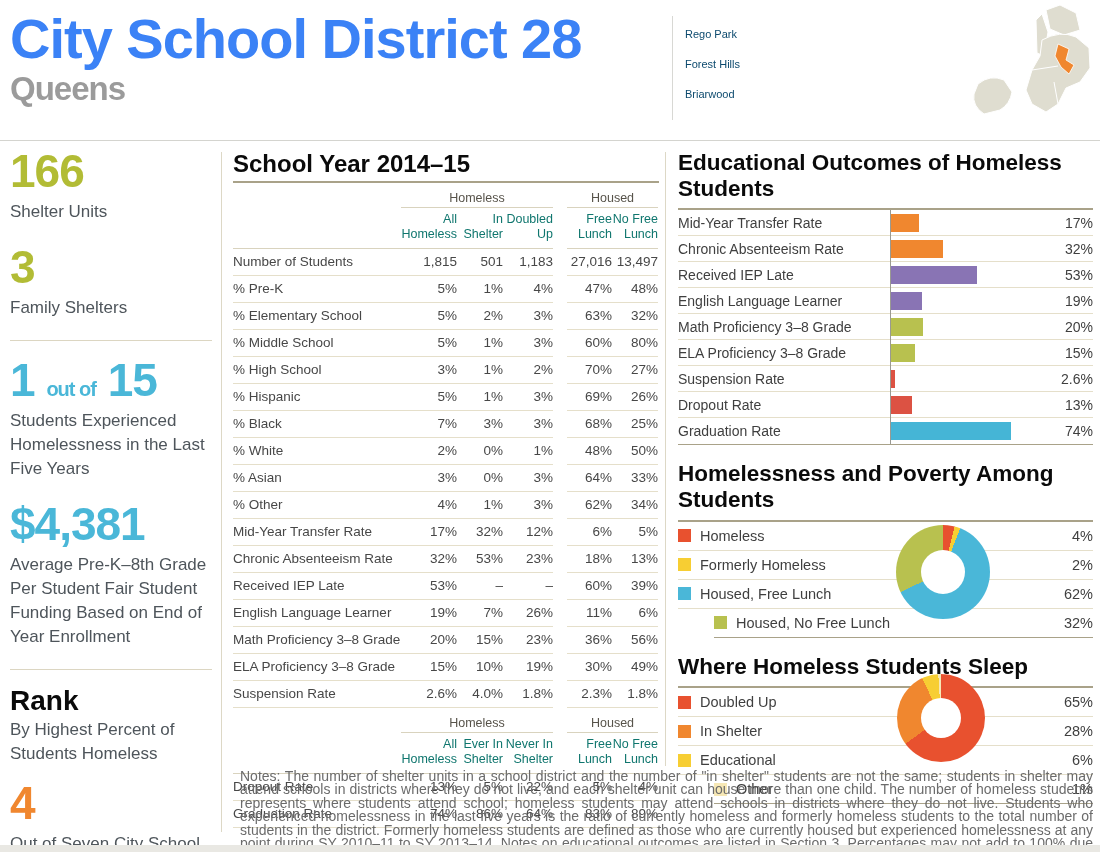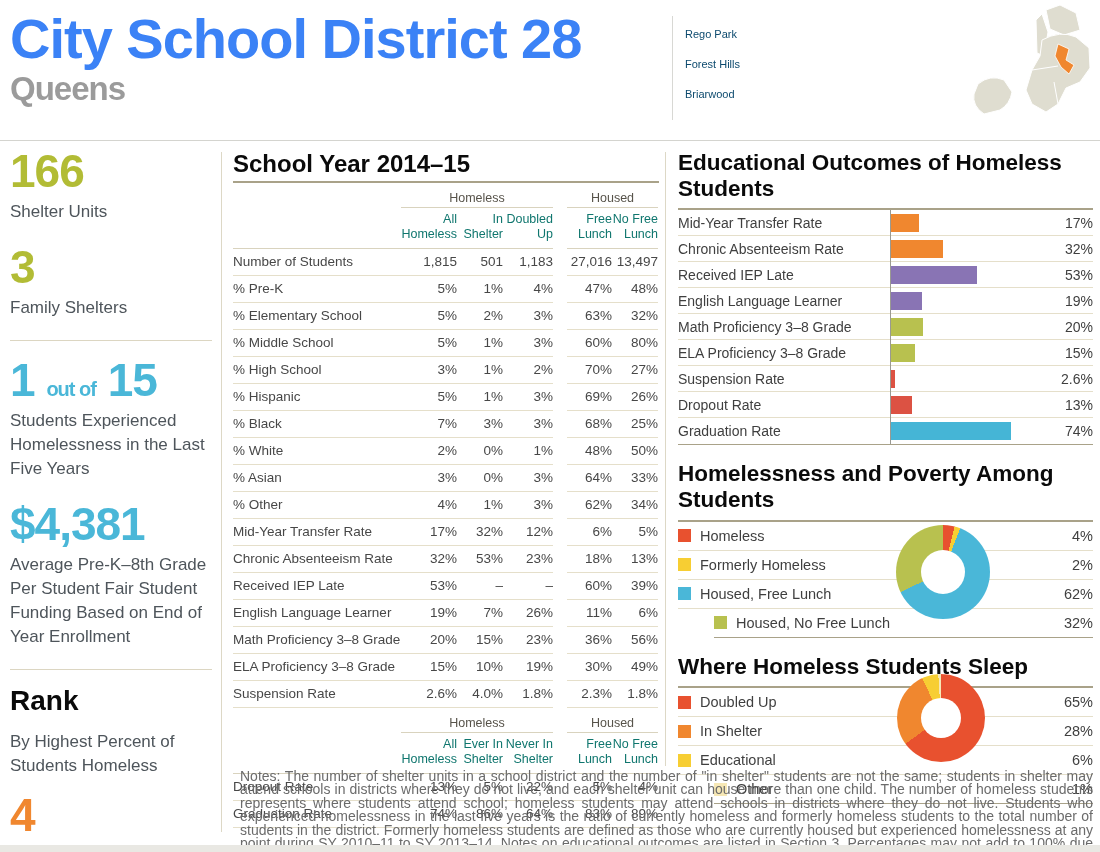--- a/index.html
+++ b/index.html
@@ -23,21 +23,21 @@
 
   
   .sidebar { position:absolute; left:10px; top:148px; width:202px; }
   .big { font-size:46px; font-weight:700; line-height:1.02; letter-spacing:-1px; }
   .c-olive { color:#B2BC35; } .c-blue { color:#4AB7D8; } .c-orange { color:#F0872F; }
   .stat-label { font-size:17px; color:#4E555B; line-height:24px; margin-top:5px; }
   .stat { margin-bottom:20px; }
   .side-rule { border:none; border-top:1px solid #DCD6C2; margin:14px 0 16px 0; }
   .ratio .small-mid { font-size:20px; font-weight:700; }
   .rank-h { font-size:28px; font-weight:700; color:#0a0a0a; line-height:1.1; }
-  .rank-sub { font-size:17px; color:#4E555B; line-height:24px; margin:14px 0 14px 0; }
+  .rank-sub { font-size:17px; color:#4E555B; line-height:24px; margin:2px 0 14px 0; }
 
   
   .middle { position:absolute; left:233px; top:150px; width:426px; }
   .mid-title { font-size:24px; font-weight:700; color:#0a0a0a; padding-bottom:3px; border-bottom:2px solid #A9A289; }
   .t-row { display:grid; grid-template-columns:168px 56px 46px 50px 14px 45px 46px; align-items:end; }
   .t-grouprow .g-cell { font-size:12.5px; color:#57534a; text-align:center; padding:8px 0 2px 0; border-bottom:1px solid #D9D3BE; }
   .t-headrow .h-cell { font-size:12.5px; color:#0f766e; text-align:right; white-space:pre-line; line-height:15px; padding:4px 0 6px 0; border-bottom:1px solid #D9D3BE; }
   .t-headrow .h-spacer { border-bottom:1px solid #D9D3BE; height:100%; }
   .t-datarow > div { font-size:13.5px; color:#474747; padding:5px 0 6px 0; border-bottom:1px solid #E5DFCA; }
   .t-datarow .gapcell { border-bottom:none; }

